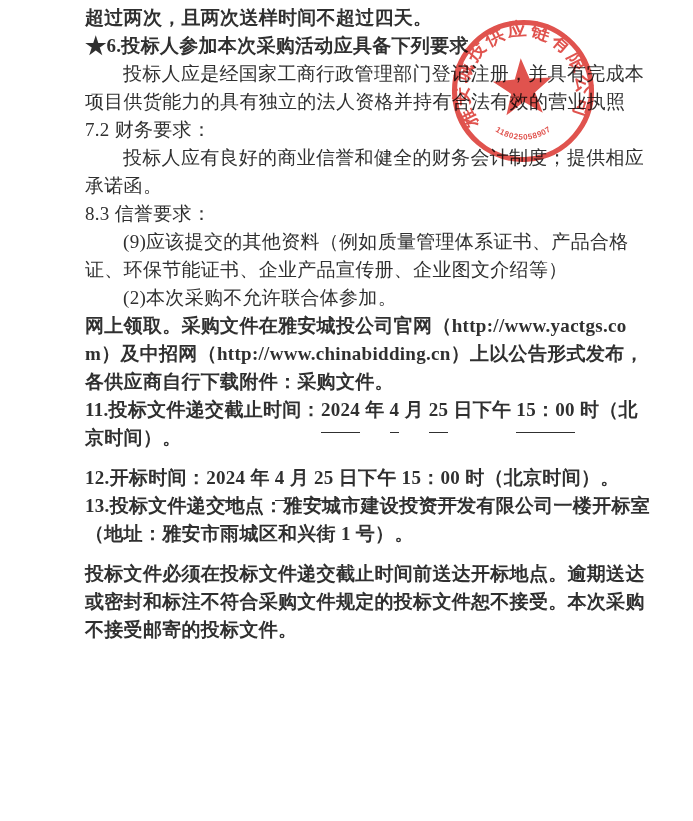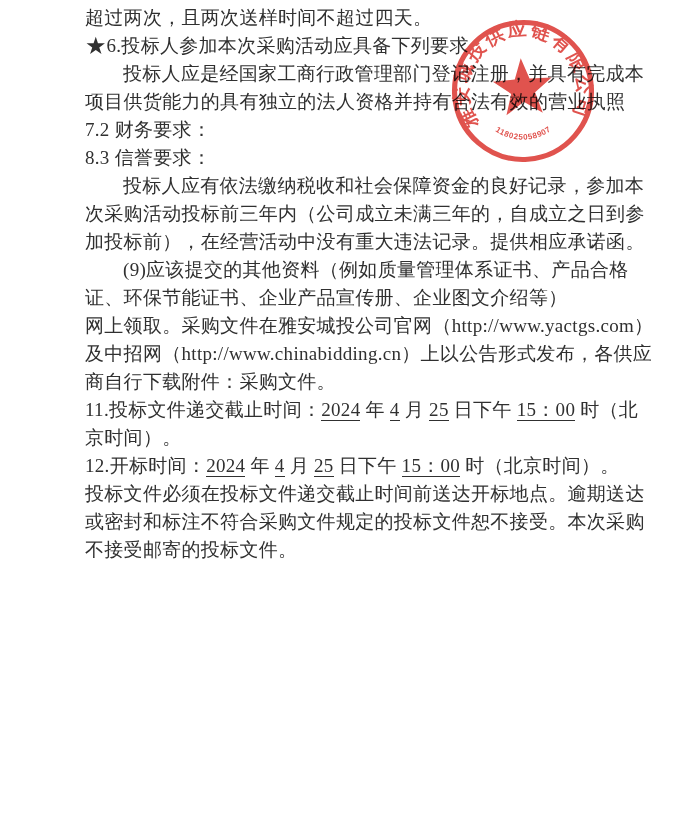--- a/index.html
+++ b/index.html
@@ -16,31 +16,31 @@
     padding:4px 36px 0 85px;
     width:572px;
   }
   p.doc-par{
     margin:0;
     font-size:19px;
     line-height:28px;
     letter-spacing:0.3px;
     word-break:break-all;
   }
-  p.doc-par.bold{font-weight:normal;}
+  p.doc-par.bold{font-weight:bold;}
   p.doc-par.indent{text-indent:38px;}
-  p.doc-par.gap{}
+  p.doc-par.gap{margin-top:12px;}
   .star-prefix{
     font-size:24px;
     vertical-align:-2px;
     letter-spacing:0;
   }
   .u-seg{
     border-bottom:1.5px solid #303030;
-    padding-bottom:0px;
+    padding-bottom:12px;
     text-align:right;
   }
   
   .seal{
     position:absolute;
     left:448px;top:16px;
     width:150px;height:150px;
     color:#dc3b35;
     opacity:0.88;
     mix-blend-mode:multiply;
@@ -55,26 +55,28 @@
 </style>
 </head>
 <body>
 
 <div class="page">
   <div id="paragraphs">
       <p class="doc-par bold"><span>超过两次，且两次送样时间不超过四天。</span></p>
       <p class="doc-par bold"><span class="star-prefix">★</span><span>6.投标人参加本次采购活动应具备下列要求</span></p>
       <p class="doc-par indent"><span>投标人应是经国家工商行政管理部门登记注册，并具有完成本项目供货能力的具有独立的法人资格并持有合法有效的营业执照</span></p>
       <p class="doc-par"><span>7.2 财务要求：</span></p>
+      <p class="doc-par indent"><span>投标人应有良好的商业信誉和健全的财务会计制度；提供相应承诺函。</span></p>
       <p class="doc-par"><span>8.3 信誉要求：</span></p>
-      <p class="doc-par indent"><span>投标人应有依法缴纳税收和社会保障资金的良好记录，参加本次采购活动投标前三年内（公司成立未满三年的，自成立之日到参加投标前），在经营活动中没有重大违法记录。提供相应承诺函。</span></p>
       <p class="doc-par indent"><span>(9)应该提交的其他资料（例如质量管理体系证书、产品合格证、环保节能证书、企业产品宣传册、企业图文介绍等）</span></p>
+      <p class="doc-par indent"><span>(2)本次采购不允许联合体参加。</span></p>
       <p class="doc-par bold"><span>网上领取。采购文件在雅安城投公司官网（http://www.yactgs.com）及中招网（http://www.chinabidding.cn）上以公告形式发布，各供应商自行下载附件：采购文件。</span></p>
       <p class="doc-par bold"><span>11.投标文件递交截止时间：</span><span class="u-seg">2024</span><span> 年 </span><span class="u-seg">4</span><span> 月 </span><span class="u-seg">25</span><span> 日下午 </span><span class="u-seg">15：00</span><span> 时（北京时间）。</span></p>
       <p class="doc-par bold gap"><span>12.开标时间：</span><span class="u-seg">2024</span><span> 年 </span><span class="u-seg">4</span><span> 月 </span><span class="u-seg">25</span><span> 日下午 </span><span class="u-seg">15：00</span><span> 时（北京时间）。</span></p>
+      <p class="doc-par bold"><span>13.投标文件递交地点：雅安城市建设投资开发有限公司一楼开标室（地址：雅安市雨城区和兴街 1 号）。</span></p>
       <p class="doc-par bold gap"><span>投标文件必须在投标文件递交截止时间前送达开标地点。逾期送达或密封和标注不符合采购文件规定的投标文件恕不接受。本次采购不接受邮寄的投标文件。</span></p>
     </div>
 </div>
 
 <svg class="seal" viewBox="0 0 160 160" aria-hidden="true" style="color: rgb(220, 59, 53);">
   <defs>
     <path id="arcTop" d="M 31.7,113.8 A 59,59 0 1 1 128.3,113.8" fill="none"></path>
     <path id="arcBottom" d="M 46.6,119.8 A 52,52 0 0 0 113.4,119.8" fill="none"></path>
   </defs>
   <circle cx="80" cy="80" r="73" fill="none" stroke="currentColor" stroke-width="5.5"></circle>

